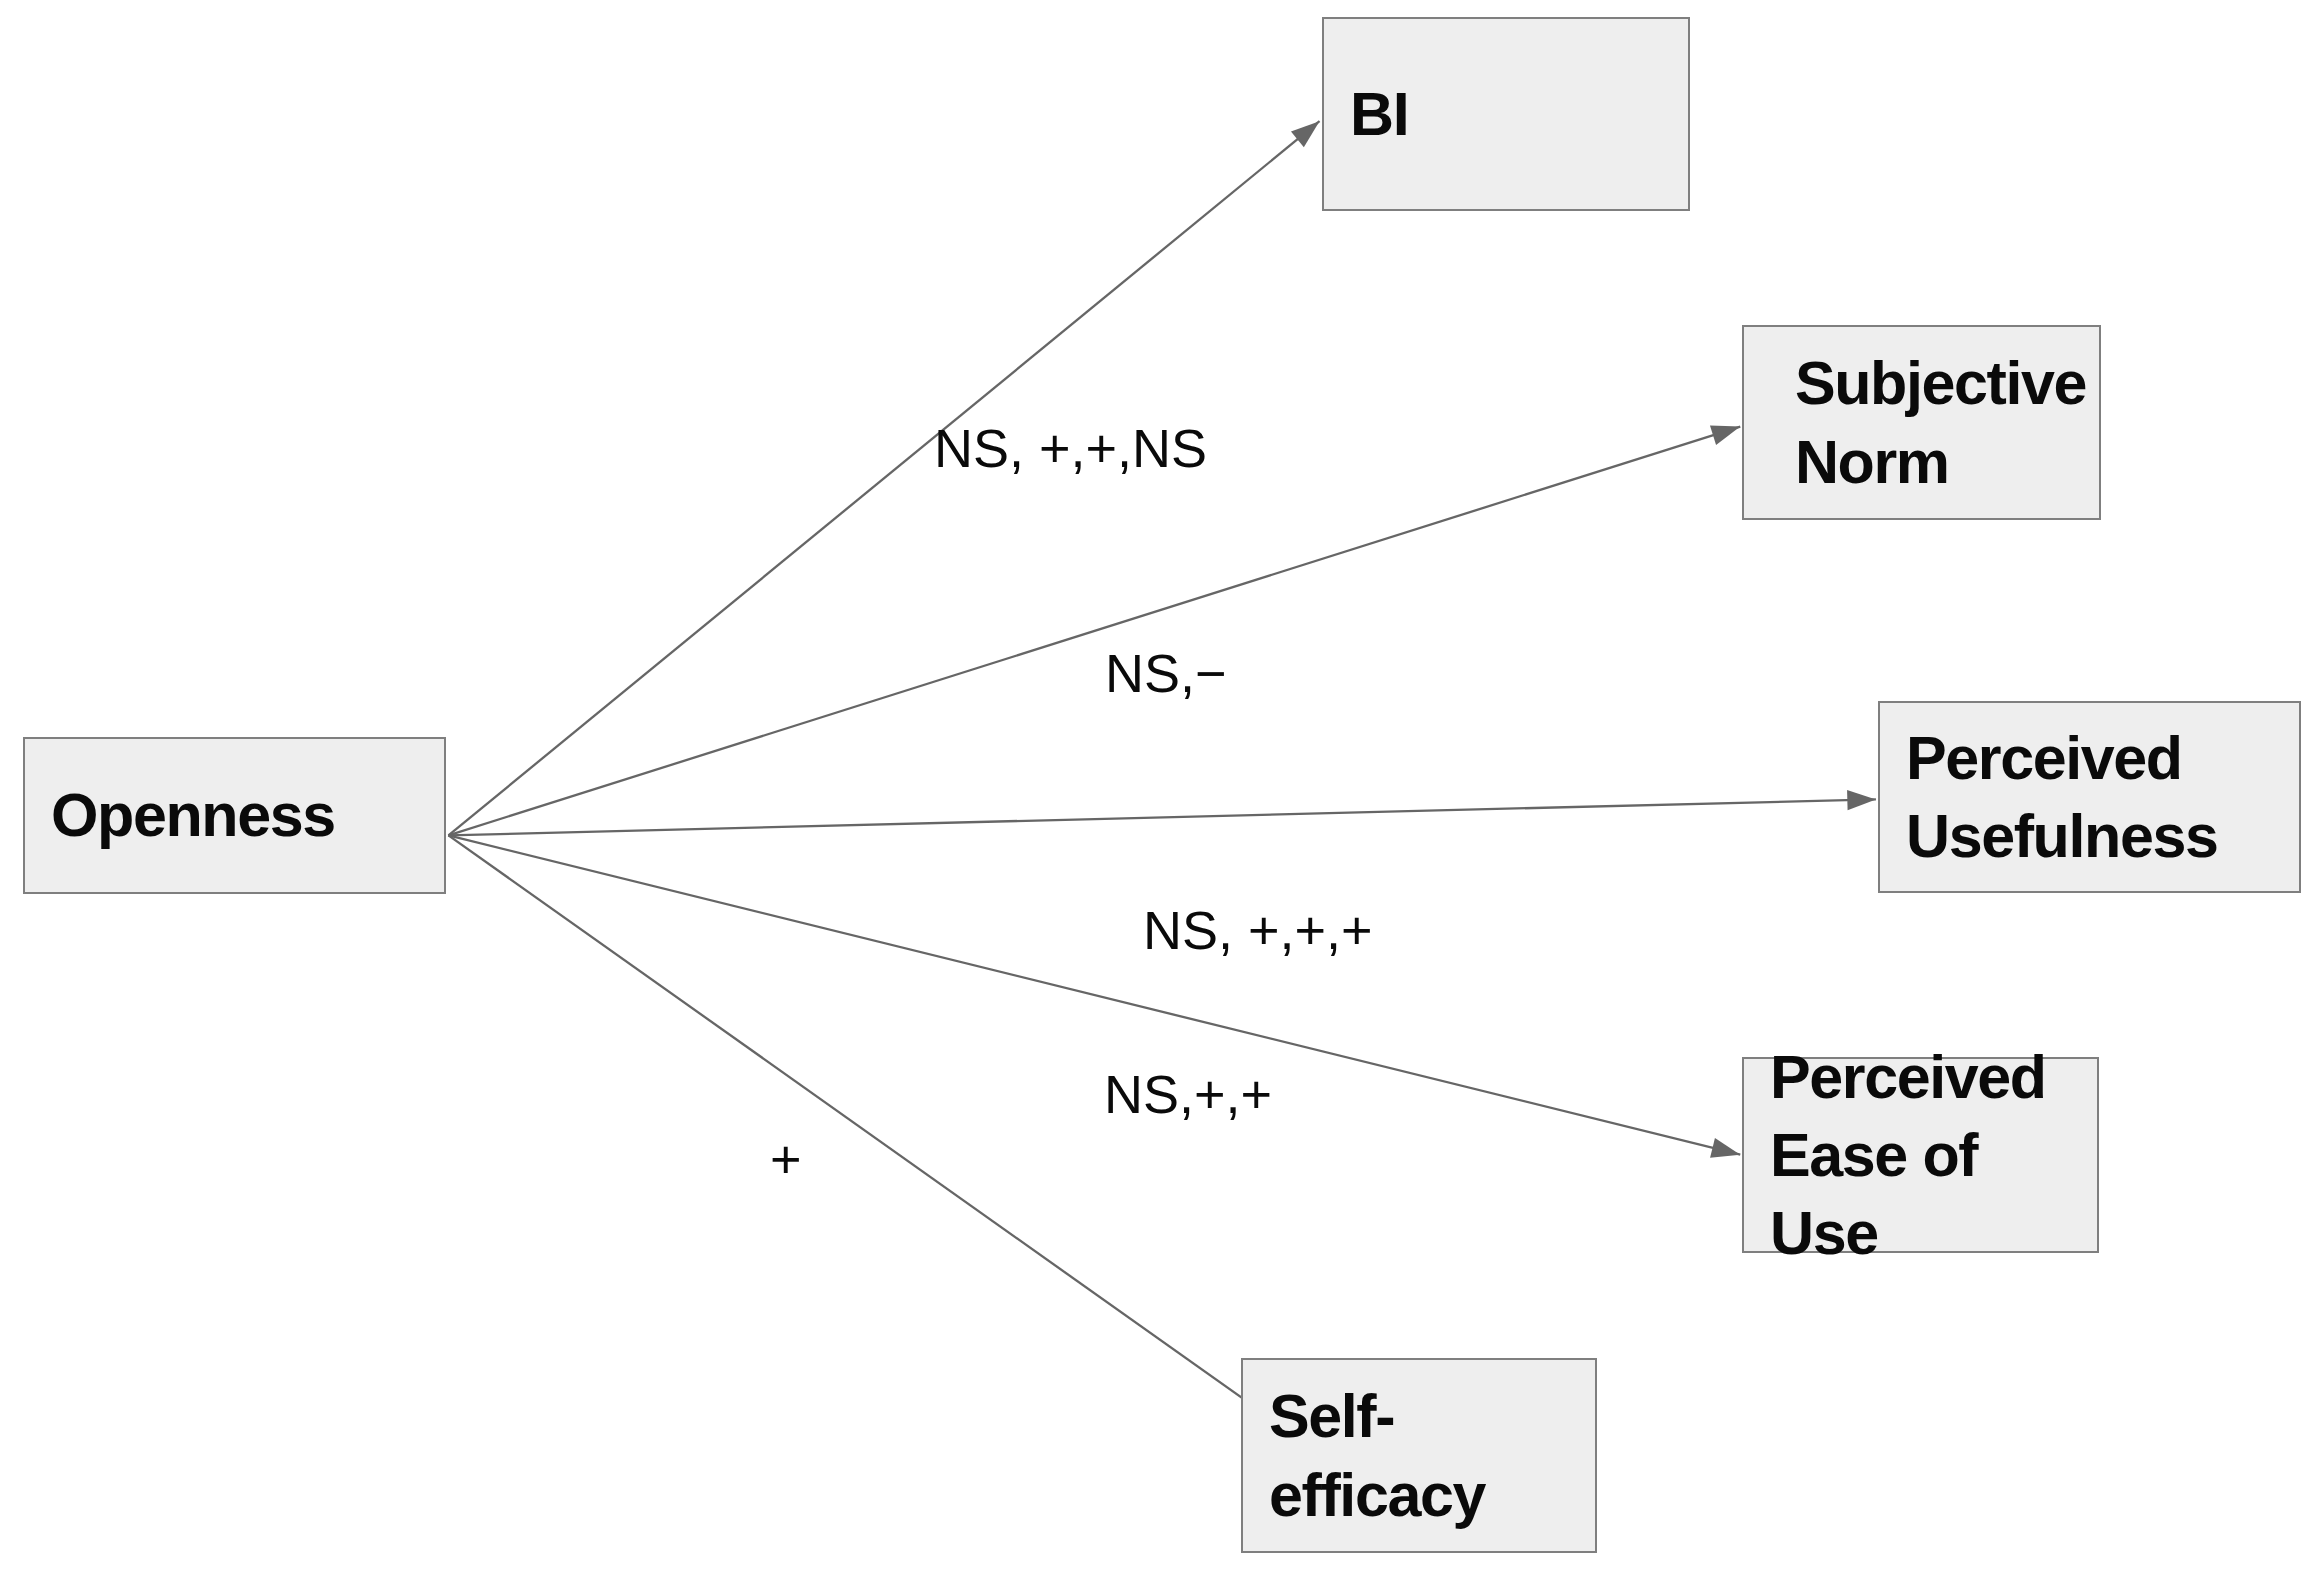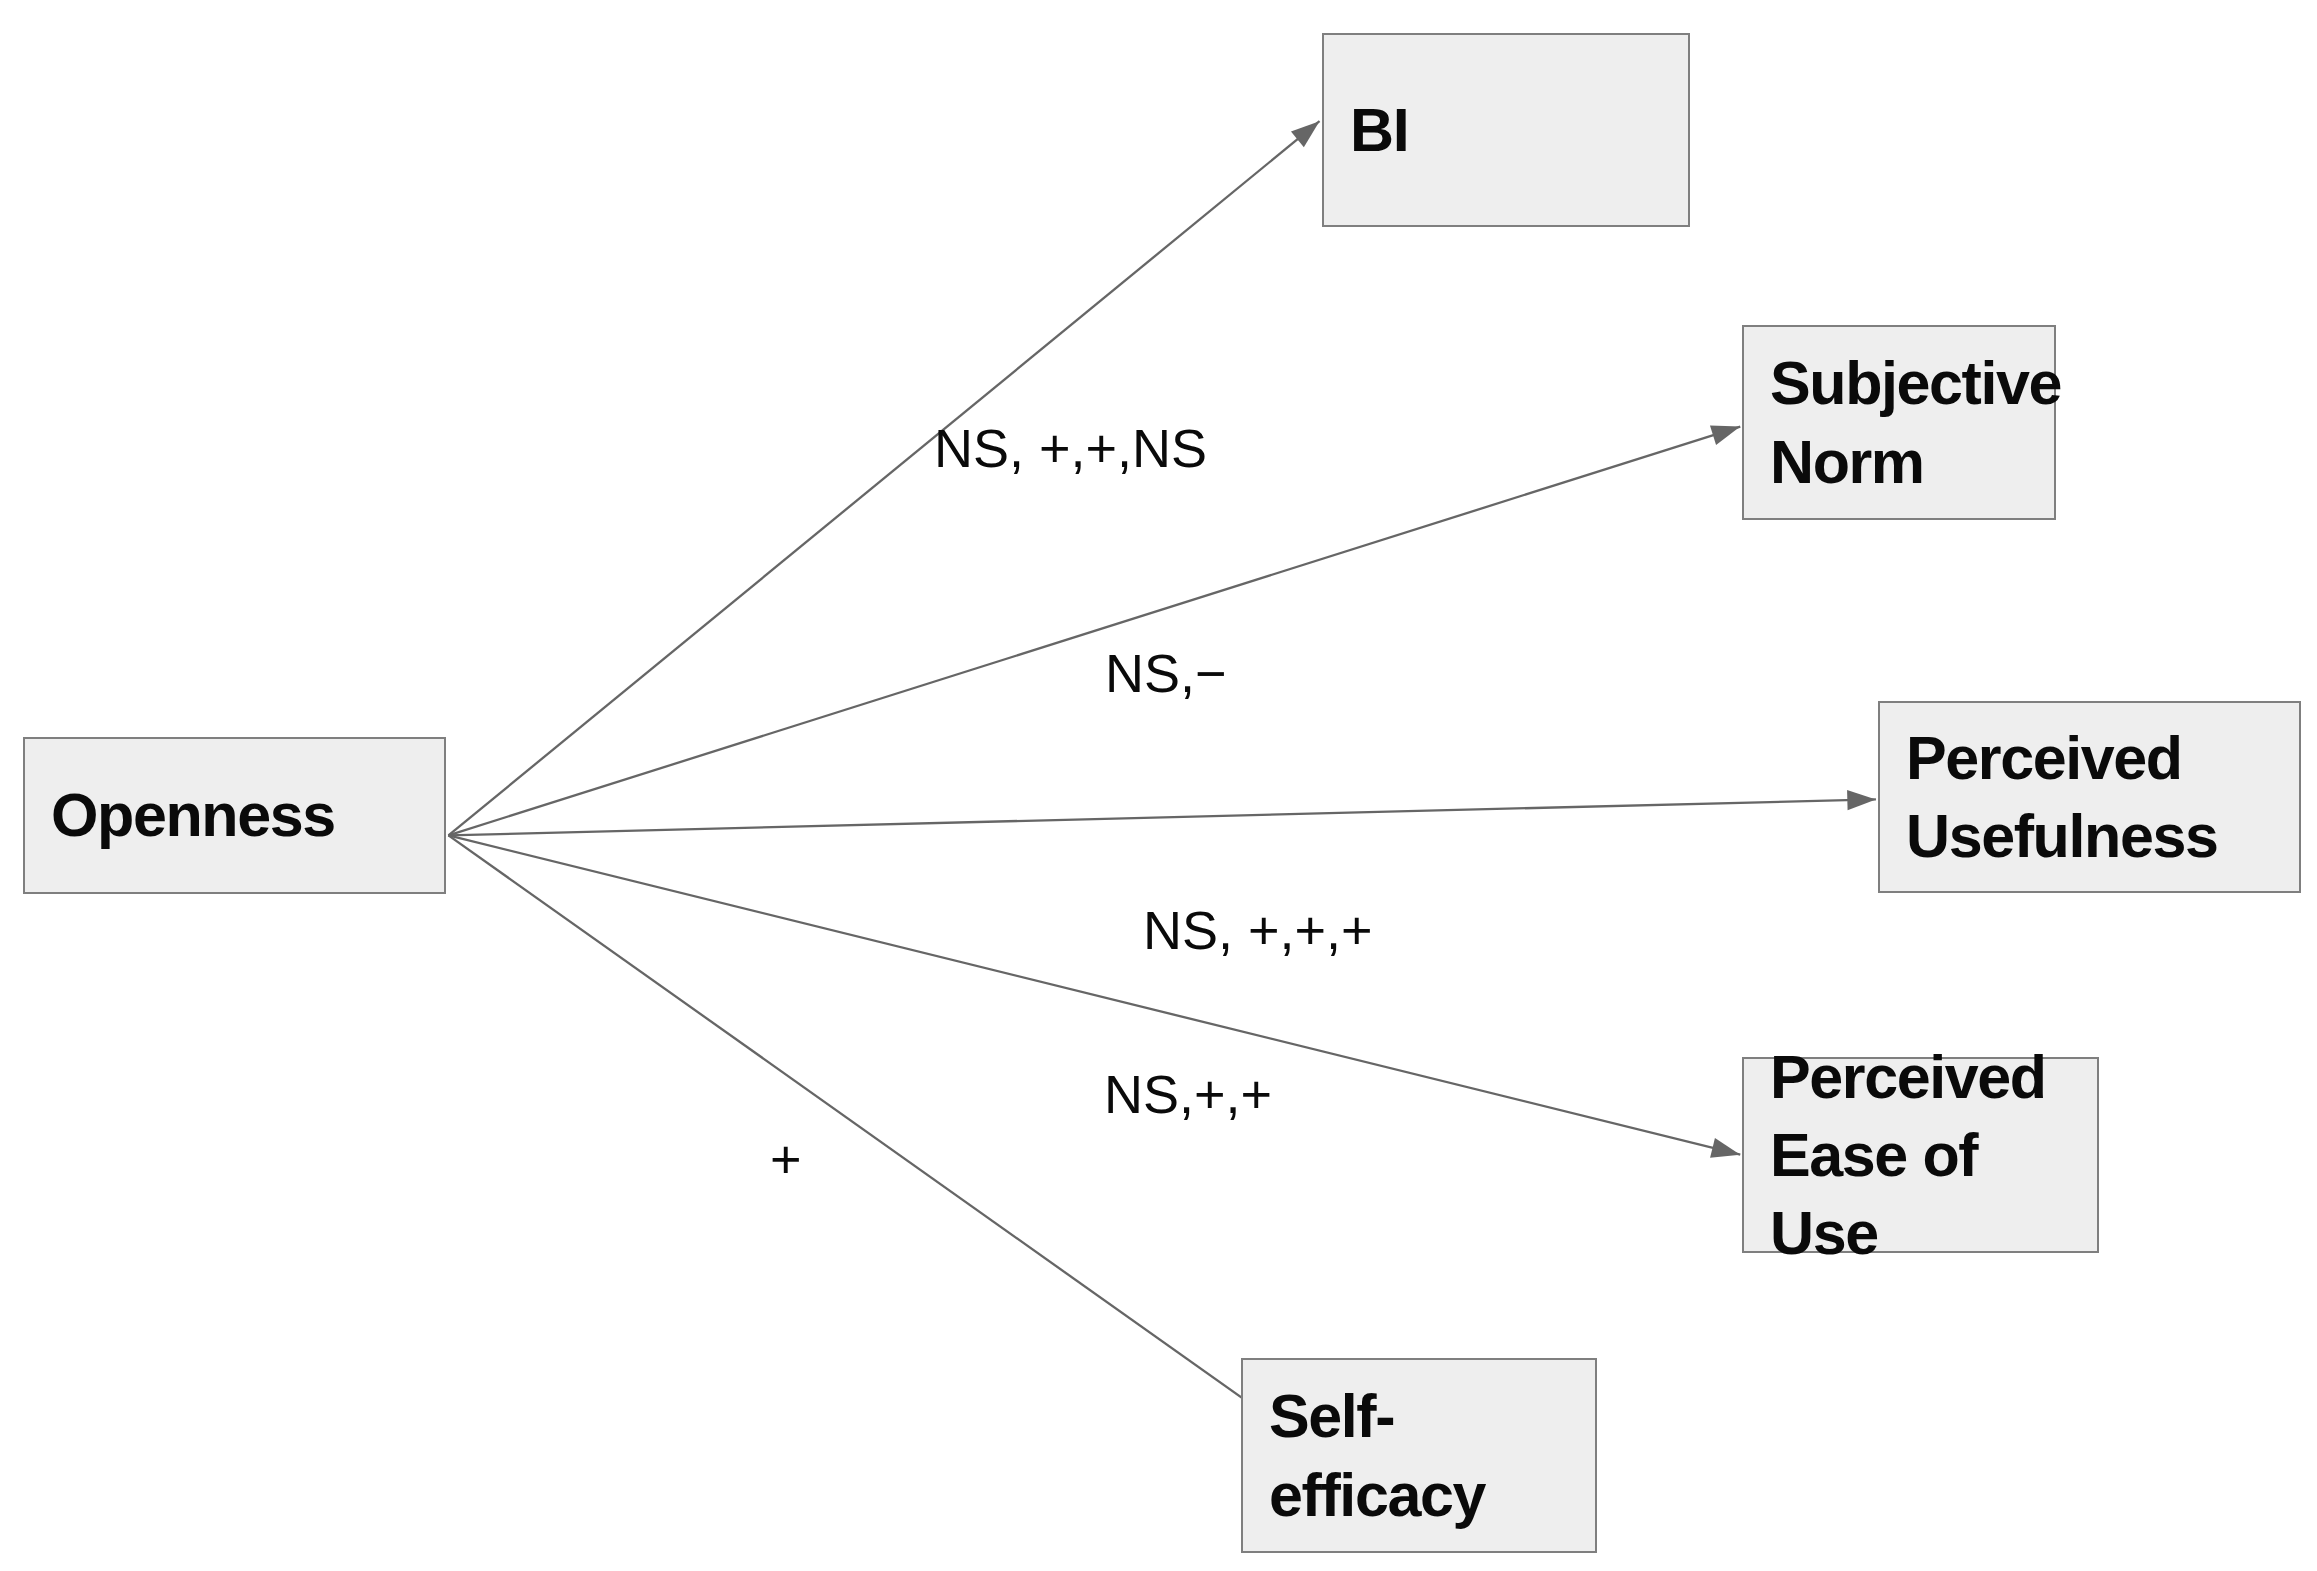--- a/index.html
+++ b/index.html
@@ -49,22 +49,22 @@
   }
   .edge-label{
     position:absolute;
     font-size:54px;
     color:var(--ink);
     letter-spacing:0px;
     white-space:pre;
   }
   
   .n-openness            {left:23px;   top:737px;  width:423px; height:157px;}
-  .n-bi                  {left:1322px; top:33px;   width:368px; height:194px;}
-  .n-subjective-norm     {left:1742px; top:325px;  width:314px; height:195px;}
+  .n-bi                  {left:1322px; top:17px;   width:368px; height:194px;}
+  .n-subjective-norm     {left:1742px; top:325px;  width:359px; height:195px;justify-content:flex-end;}
   .n-perceived-usefulness{left:1878px; top:701px;  width:423px; height:192px;}
   .n-perceived-ease      {left:1742px; top:1057px; width:357px; height:196px;}
   .n-self-efficacy       {left:1241px; top:1358px; width:356px; height:195px;}
   
   .el-bi   {left:934px; top:417px;}
   .el-sn   {left:1105px; top:626px;margin-top:16px;}
   .el-pu   {left:1143px; top:860px;margin-top:39px;}
   .el-peou {left:1104px; top:1063px;}
   .el-se   {left:770px;  top:1128px;}
 </style>

